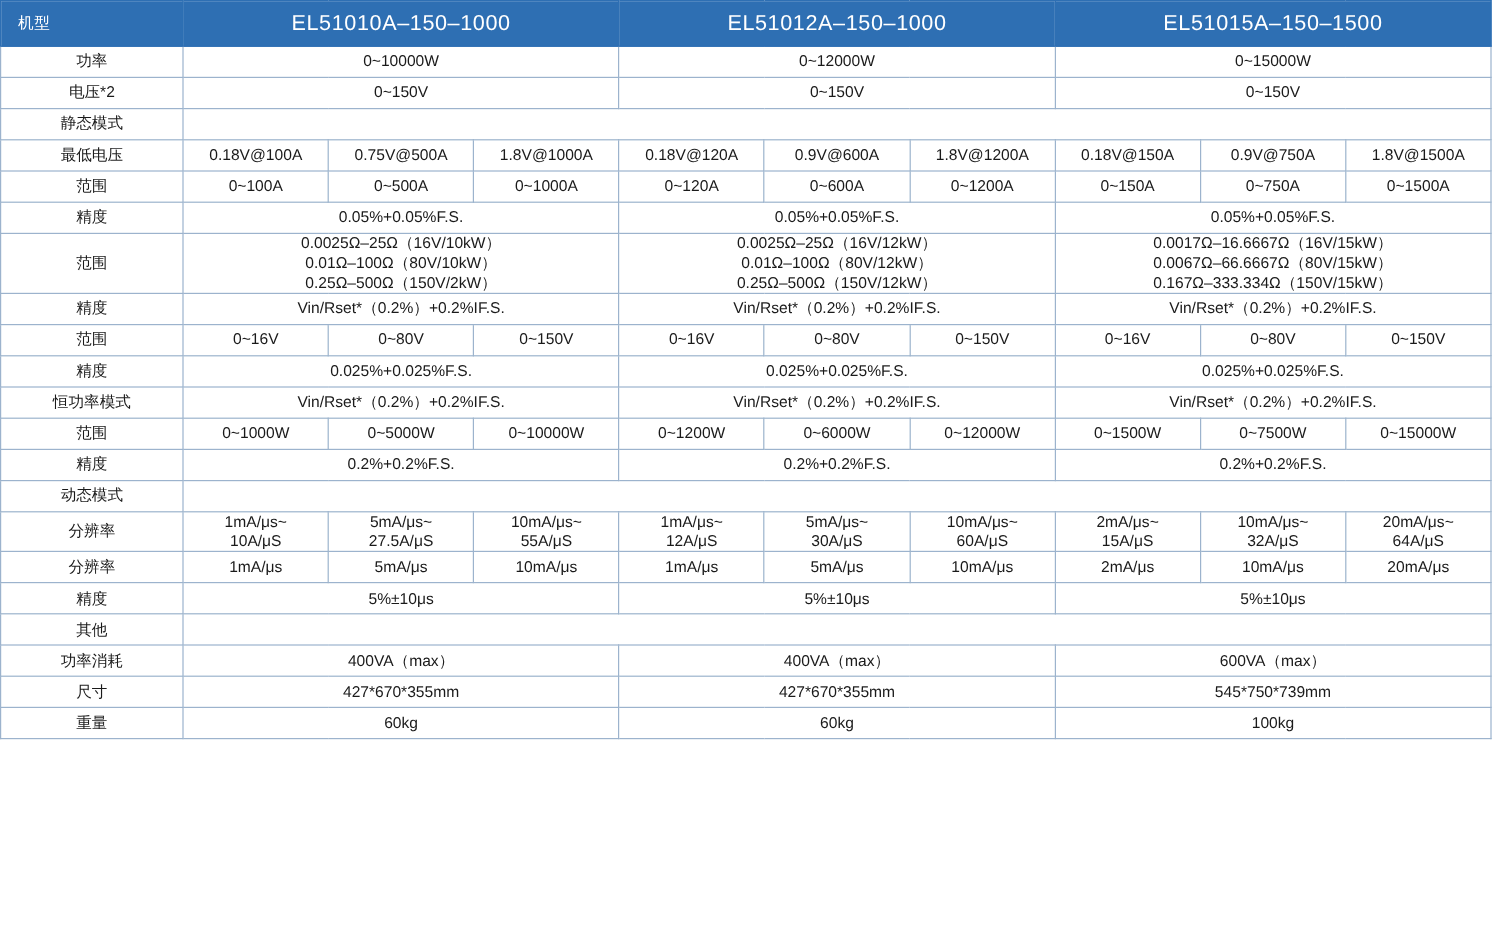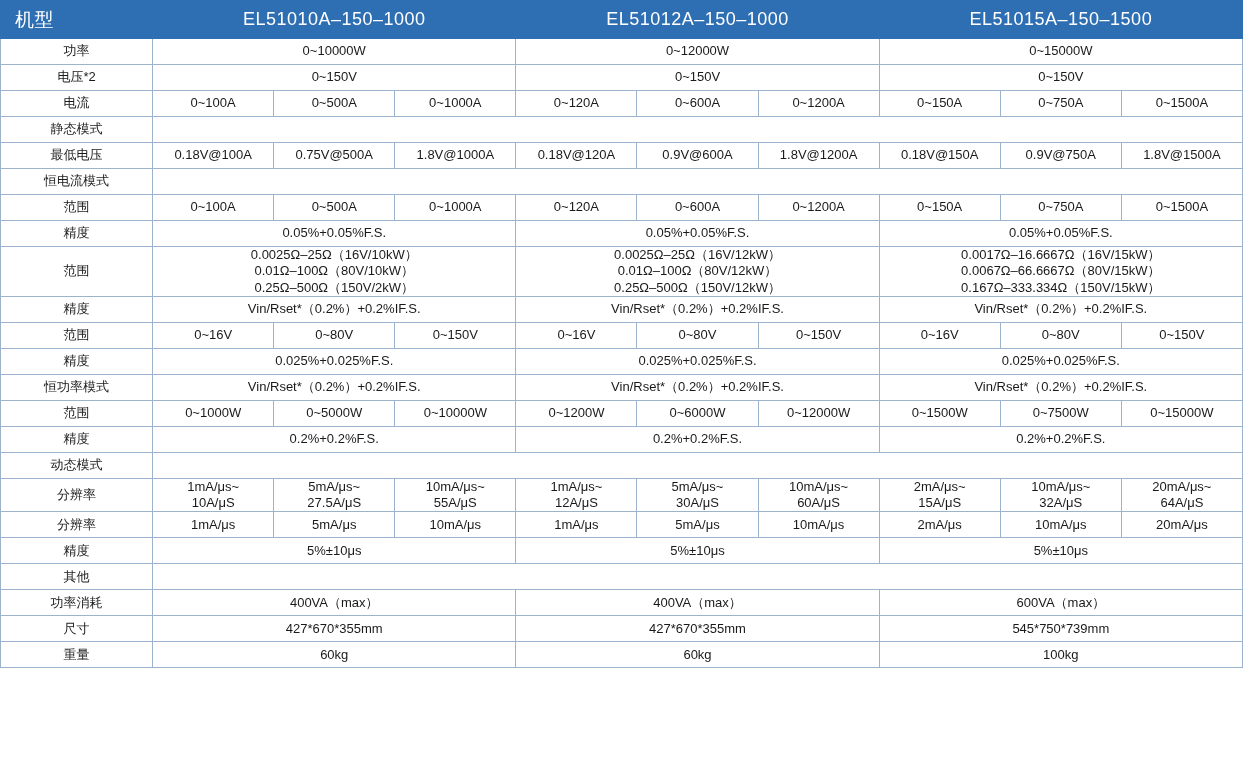--- a/index.html
+++ b/index.html
@@ -41,21 +41,21 @@
     background: #2e6fb3;
     color: #ffffff;
     font-size: 18px;
     height: 38px;
     border: 1px solid #2e6fb3;
     letter-spacing: 0.5px;
   }
   table.spec thead th.first {
     text-align: left;
     padding-left: 14px;
-    font-size: 19px;
+    font-size: 13px;
   }
   td.rowlabel {
     text-align: left;
     padding-left: 8px;
     white-space: nowrap;
   }
   td.section {
     text-align: left;
     padding-left: 8px;
   }
@@ -104,52 +104,36 @@
           <td colspan="3">0~12000W</td>
           <td colspan="3">0~15000W</td>
         </tr>
         <tr>
           <td class="rowlabel">电压*2</td>
           <td colspan="3">0~150V</td>
           <td colspan="3">0~150V</td>
           <td colspan="3">0~150V</td>
         </tr>
         <tr>
-          <td class="rowlabel">电流</td>
-          <td>0~100A</td>
-          <td>0~500A</td>
-          <td>0~1000A</td>
-          <td>0~120A</td>
-          <td>0~600A</td>
-          <td>0~1200A</td>
-          <td>0~150A</td>
-          <td>0~750A</td>
-          <td>0~1500A</td>
-        </tr>
-        <tr>
           <td class="rowlabel">静态模式</td>
           <td class="section" colspan="9"></td>
         </tr>
         <tr>
           <td class="rowlabel">最低电压</td>
           <td>0.18V@100A</td>
           <td>0.75V@500A</td>
           <td>1.8V@1000A</td>
           <td>0.18V@120A</td>
           <td>0.9V@600A</td>
           <td>1.8V@1200A</td>
           <td>0.18V@150A</td>
           <td>0.9V@750A</td>
           <td>1.8V@1500A</td>
         </tr>
         <tr>
-          <td class="rowlabel">恒电流模式</td>
-          <td class="section" colspan="9"></td>
-        </tr>
-        <tr>
           <td class="rowlabel">范围</td>
           <td>0~100A</td>
           <td>0~500A</td>
           <td>0~1000A</td>
           <td>0~120A</td>
           <td>0~600A</td>
           <td>0~1200A</td>
           <td>0~150A</td>
           <td>0~750A</td>
           <td>0~1500A</td>

